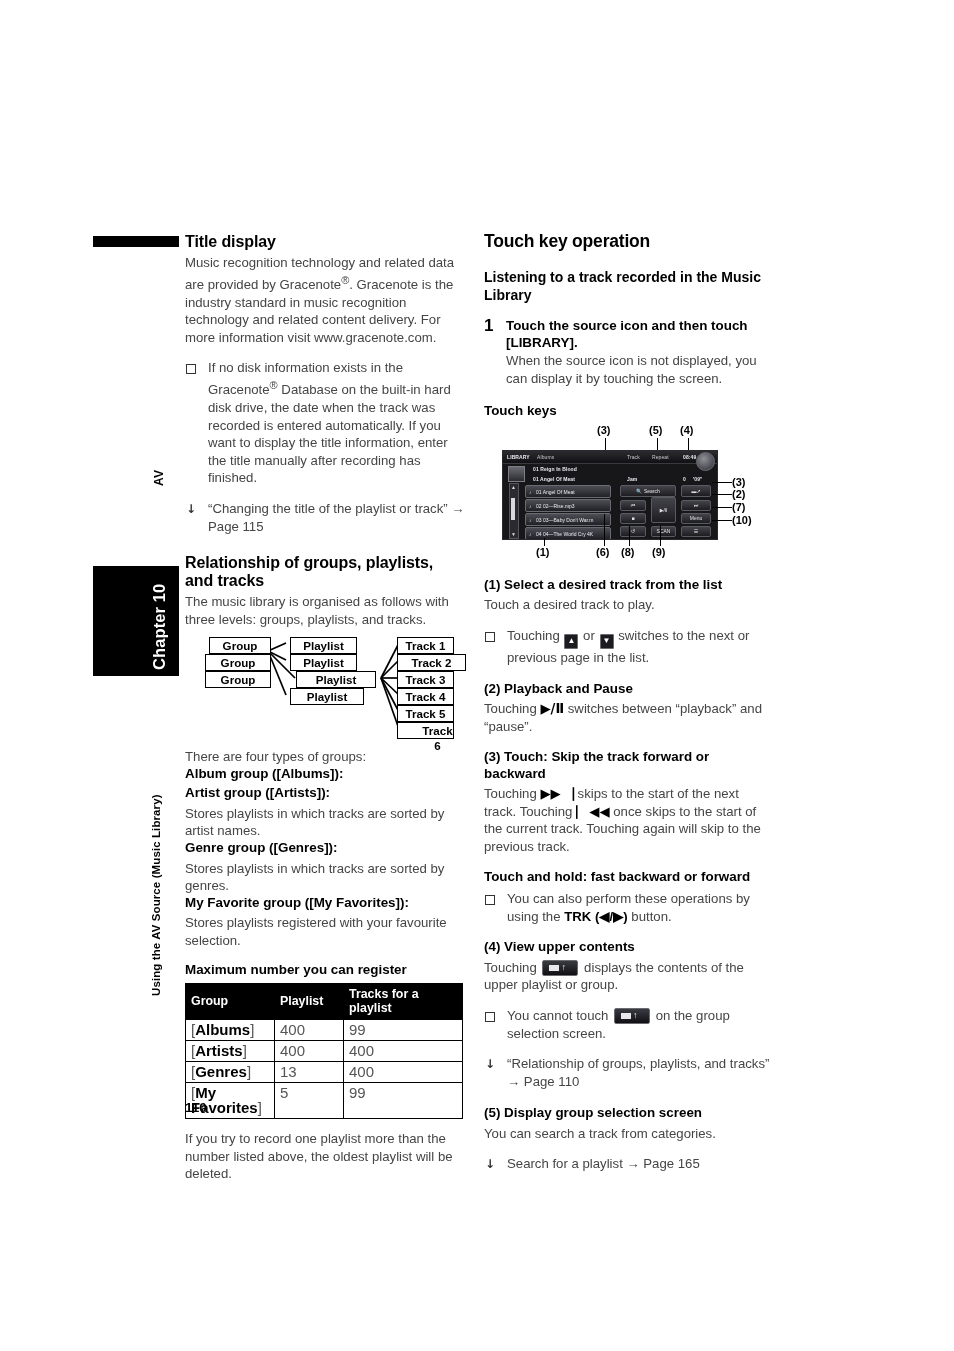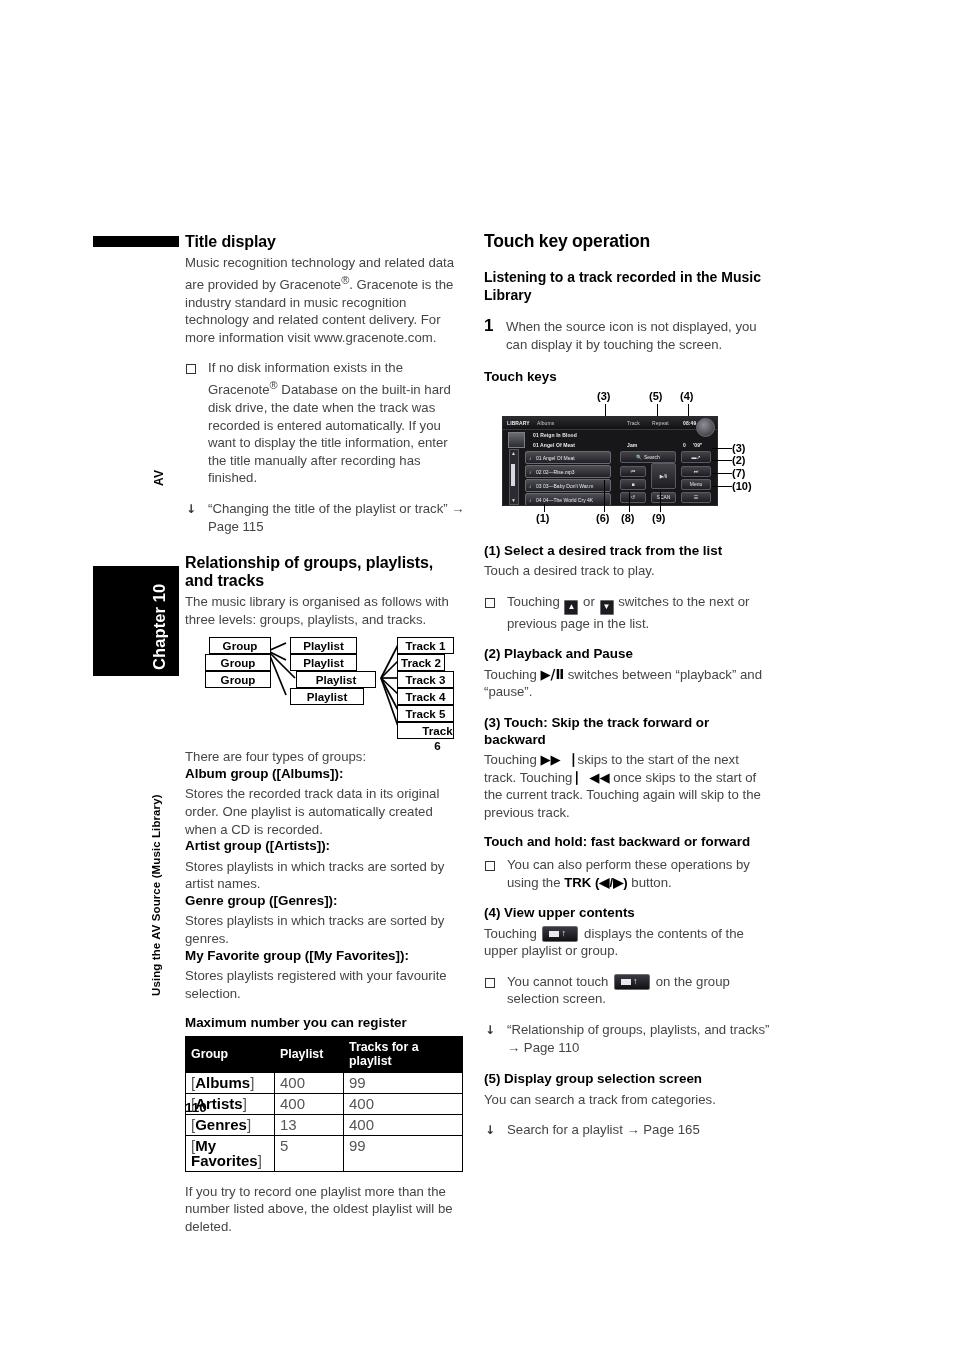--- a/index.html
+++ b/index.html
@@ -416,31 +416,30 @@
     <div class="dbox" style="left:24px; top:0px;  width:62px;">Group</div>
     <div class="dbox" style="left:20px; top:17px; width:66px;">Group</div>
     <div class="dbox" style="left:20px; top:34px; width:66px;">Group</div>
 
     <div class="dbox" style="left:105px; top:0px;  width:67px;">Playlist</div>
     <div class="dbox" style="left:105px; top:17px; width:67px;">Playlist</div>
     <div class="dbox" style="left:111px; top:34px; width:80px;">Playlist</div>
     <div class="dbox" style="left:105px; top:51px; width:74px;">Playlist</div>
 
     <div class="dbox" style="left:212px; top:0px;  width:57px;">Track 1</div>
-    <div class="dbox" style="left:212px; top:17px; width:48px;">Track 2</div>
+    <div class="dbox" style="left:212px; top:17px; width:69px;">Track 2</div>
     <div class="dbox" style="left:212px; top:34px; width:57px;">Track 3</div>
     <div class="dbox" style="left:212px; top:51px; width:57px;">Track 4</div>
     <div class="dbox" style="left:212px; top:68px; width:57px;">Track 5</div>
     <div class="dbox" style="left:212px; top:85px; width:57px;padding-left:24px;">Track 6</div>
   </div>
 
   <p class="body" style="margin-top:8px;">There are four types of groups:</p>
 
   <h3 class="sub">Album group ([Albums]):</h3>
-  <p class="body">Stores the recorded track data in its original order. One playlist is automatically created when a CD is recorded.</p>
   <h3 class="sub">Artist group ([Artists]):</h3>
   <p class="body">Stores playlists in which tracks are sorted by artist names.</p>
   <h3 class="sub">Genre group ([Genres]):</h3>
   <p class="body">Stores playlists in which tracks are sorted by genres.</p>
   <h3 class="sub">My Favorite group ([My Favorites]):</h3>
   <p class="body">Stores playlists registered with your favourite selection.</p>
 
   <h3 class="sub" style="margin-top:13px;">Maximum number you can register</h3>
 
   <table class="maxnum">
@@ -478,20 +477,21 @@
   <p class="body" style="margin-top:11px;">If you try to record one playlist more than the number listed above, the oldest playlist will be deleted.</p>
 </div>
 
 <div id="col-right">
 
   <h2 class="sect-big">Touch key operation</h2>
   <h3 class="sub" style="font-size:14px;line-height:17.5px;">Listening to a track recorded in the Music Library</h3>
 
   <div class="step">
     <span class="num">1</span>
+    <div class="step-head">Touch the source icon and then touch [LIBRARY].</div>
     <p class="body">When the source icon is not displayed, you can display it by touching the screen.</p>
   </div>
 
   <h3 class="sub" style="margin-top:16px;">Touch keys</h3>
 
   <div id="figure">
 
     <div class="callout" style="left:113px; top:-2px;">(3)</div>
     <div class="callout" style="left:165px; top:-2px;">(5)</div>
     <div class="callout" style="left:196px; top:-2px;">(4)</div>

